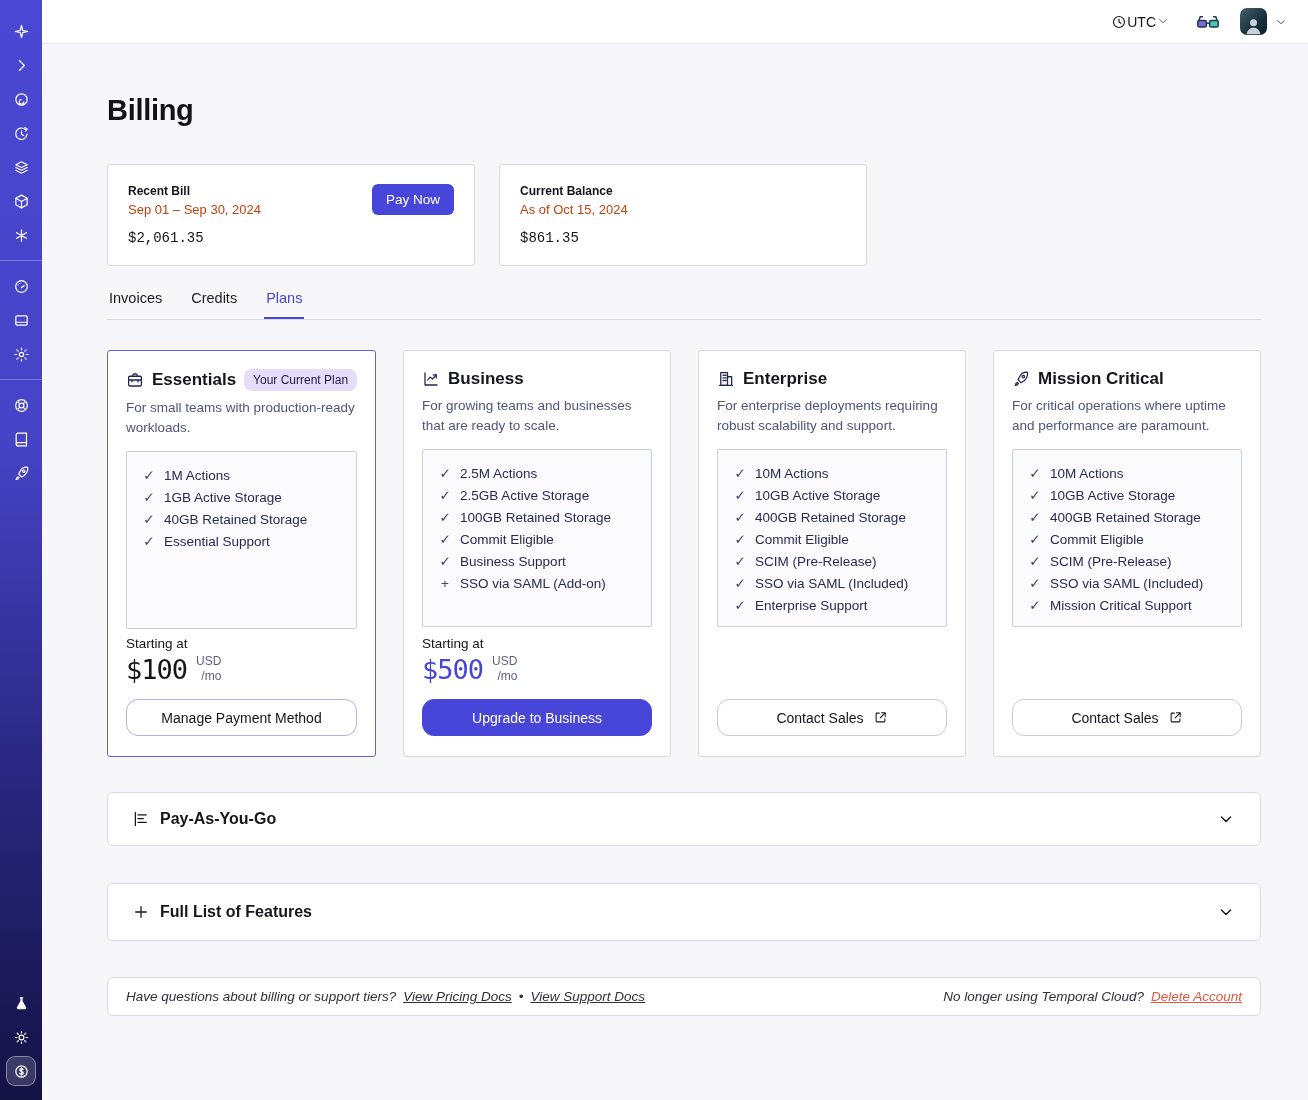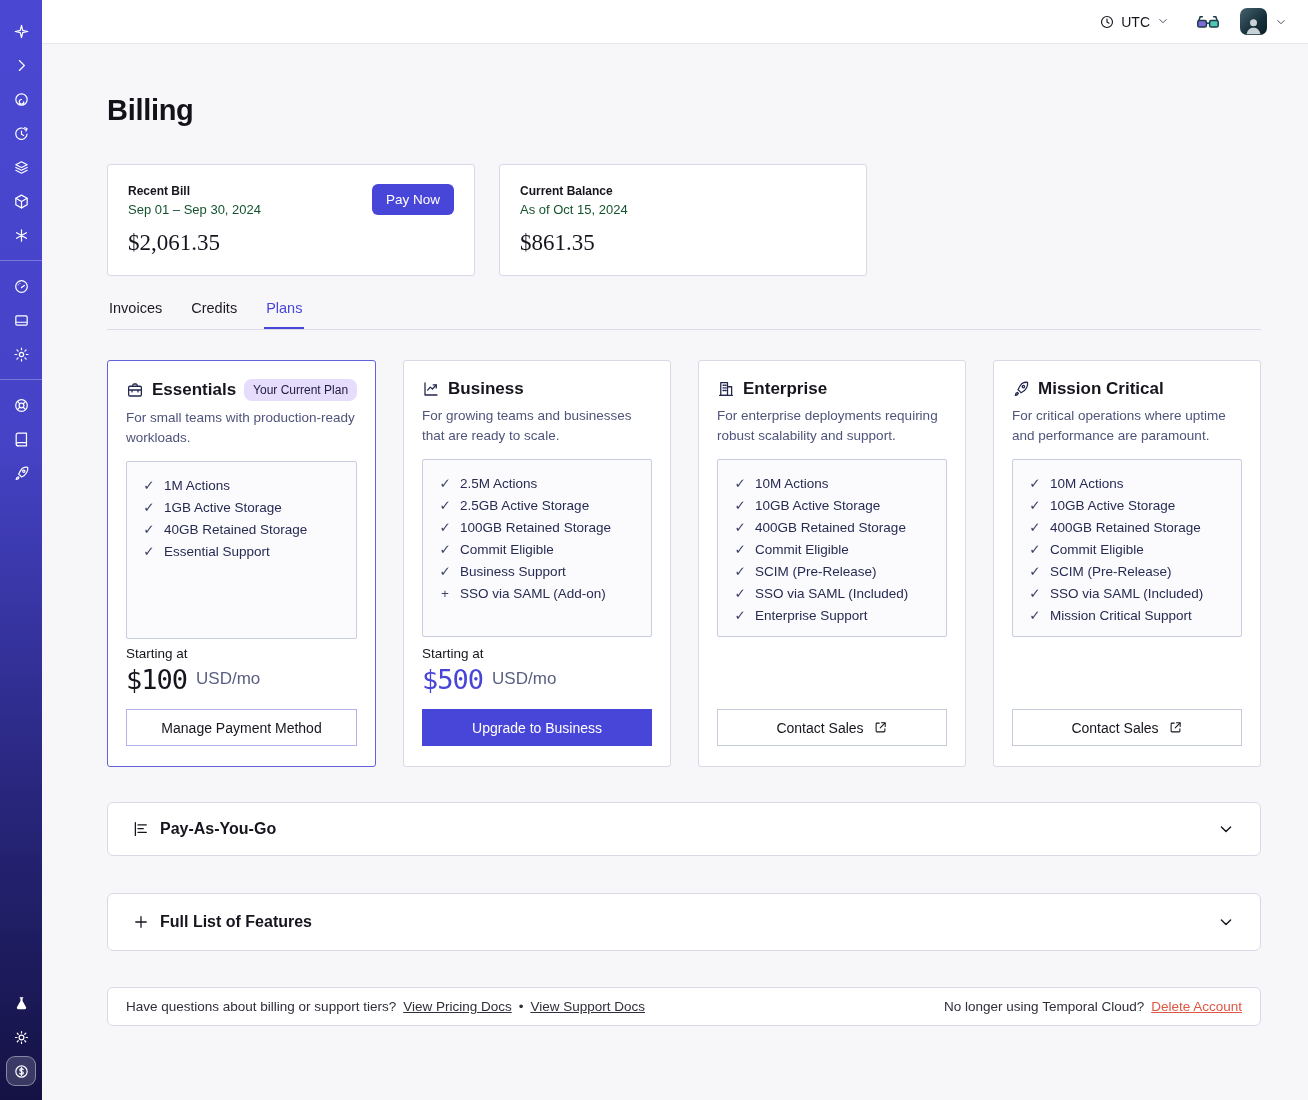--- a/index.html
+++ b/index.html
@@ -25,39 +25,39 @@
   .sb-item.active { background:rgba(255,255,255,.16); border:1px solid rgba(255,255,255,.4); }
   .sb-divider { width:42px; height:1px; background:rgba(255,255,255,.28); margin:8px 0; flex:none; }
   .sb-spacer { flex:1; }
 
   
   .main { flex:1; display:flex; flex-direction:column; }
   .topbar {
     height:44px; background:#fff; border-bottom:1px solid #e8e8f0;
     display:flex; align-items:center; justify-content:flex-end; padding:0 20px; flex:none;
   }
-  .tz { display:flex; gap:6px; font-size:14px; color:#15151d; cursor:pointer; }
+  .tz { display:flex; gap:0; font-size:14px; color:#15151d; cursor:pointer; }
   .tb-icon { width:16px; height:16px; display:inline-flex; color:#15151d; }
   .tb-icon.small { width:14px; height:14px; color:#4c4f63; }
   .glasses { width:24px; height:18px; display:inline-flex; margin:0 20px 0 26px; cursor:pointer; }
   .user-menu { display:flex; align-items:center; gap:7px; cursor:pointer; }
   .avatar { width:27px; height:27px; border-radius:7px; overflow:hidden;
     background:linear-gradient(135deg,#46626e,#17303b 60%,#0d1f28);
     display:flex; align-items:flex-end; justify-content:center; }
 
   .content { padding:50px 47px 0 65px; }
   .page-title { font-size:29px; font-weight:700; letter-spacing:-.3px; color:#121218; margin:0 0 37px; }
 
   
   .summary-row { display:flex; gap:24px; margin-bottom:24px; }
   .summary-card { width:368px; background:#fff; border:1px solid #d9d9e8; border-radius:3px;
     padding:19px 20px; display:flex; justify-content:space-between; align-items:flex-start; }
   .sc-title { font-size:12px; font-weight:700; color:#15151d; }
-  .sc-sub { font-size:13px; color:#14532d; margin-top:4px; }
-  .sc-amount { font-family:Liberation Serif, serif; font-size:23px; margin-top:13px; color:#15151d; }
+  .sc-sub { font-size:13px; color:#c2410c; margin-top:4px; }
+  .sc-amount { font-family:Liberation Mono, monospace; font-size:14px; margin-top:13px; color:#15151d; }
   .paynow { background:var(--accent); color:#fff; border:none; border-radius:6px;
     font-size:13.5px; font-family:inherit; padding:0 14px; height:31px; cursor:pointer; }
 
   
   .tabs { display:flex; gap:25px; border-bottom:1px solid #dcdce8; margin-bottom:30px; }
   .tab { font-size:14.5px; color:#1b1b24; padding:0 2px 13px; cursor:pointer; }
   .tab.active { color:var(--accent); box-shadow:inset 0 -2px 0 var(--accent); }
 
   
   .plans-grid { display:grid; grid-template-columns:repeat(4,1fr); gap:27px; margin-bottom:35px; }
@@ -71,42 +71,42 @@
   .plan-desc { font-size:13.5px; line-height:1.45; color:#4f547a; margin-top:7px; }
   .feature-box { background:#fbfbfe; border:1px solid #c9cede; border-radius:2px;
     margin-top:14px; padding:13px 6px 13px 16px; height:178px; overflow:hidden; }
   .feature { display:flex; gap:9px; font-size:13.5px; color:#272b52; line-height:22px; }
   .fmark { color:#3f4468; font-size:13.5px; width:12px; text-align:center; flex:none; }
   .plan-bottom { margin-top:auto; }
   .starting-at { font-size:13.5px; color:#15151d; margin-bottom:3px; }
   .price-row { display:flex; align-items:center; gap:9px; margin-bottom:14px;text-align:right; }
   .price { font-family:"DejaVu Sans Mono",monospace; font-size:27px; letter-spacing:-1px; color:#15151d; }
   .price.accent { color:var(--accent); }
-  .price-unit { display:flex; flex-direction:row; font-size:17px; color:#5a5f82; line-height:1.3; }
-  .plan-btn { width:100%; height:37px; border-radius:0; font-size:14px; font-family:inherit;
+  .price-unit { display:flex; flex-direction:column; font-size:12px; color:#5a5f82; line-height:1.3; }
+  .plan-btn { width:100%; height:37px; border-radius:12px; font-size:14px; font-family:inherit;
     display:flex; align-items:center; justify-content:center; gap:9px; cursor:pointer; }
   .plan-btn.outline-accent { background:#fff; border:1px solid #b3b1ea; color:#15151d; }
   .plan-btn.solid { background:var(--accent); border:1px solid var(--accent); color:#fff; }
   .plan-btn.outline { background:#fff; border:1px solid #c6cbdc; color:#15151d; }
   .btn-ext { width:15px; height:15px; display:inline-flex; color:#15151d; }
 
   
   .collapse-card { background:#fff; border:1px solid #d9d9e8; border-radius:6px;
     padding:16px 24px; display:flex; align-items:center; justify-content:space-between;
     margin-bottom:37px; cursor:pointer; }
   .collapse-card.slim { padding:18px 24px; margin-bottom:36px; }
   .cc-title-row { display:flex; align-items:center; gap:10px; font-size:16px; font-weight:700; color:#15151d; }
   .cc-icon { width:18px; height:18px; display:inline-flex; color:#15151d; }
   .cc-sub { font-size:13.5px; color:#4f547a; margin-top:6px; }
   .cc-chevron { width:20px; height:20px; display:inline-flex; color:#15151d; flex:none; }
 
   
   .footer-card { background:#fff; border:1px solid #d9d9e8; border-radius:6px;
     padding:11px 18px; display:flex; align-items:center; justify-content:space-between;
-    font-size:13.5px; color:#2e2f3a; }
+    font-size:13.5px; color:#2e2f3a;font-style:italic; }
   .fleft, .fright { display:flex; align-items:center; gap:7px; }
   .flink { text-decoration:underline; color:#2e2f3a; cursor:pointer; }
   .fdot { color:#2e2f3a; }
   .delete-link { color:var(--danger); text-decoration:underline; cursor:pointer; }
 </style>
 </head>
 <body style="--accent: #4845d9; --danger: #de5743;">
 
 <nav class="sidebar">
     <div class="sb-item">

